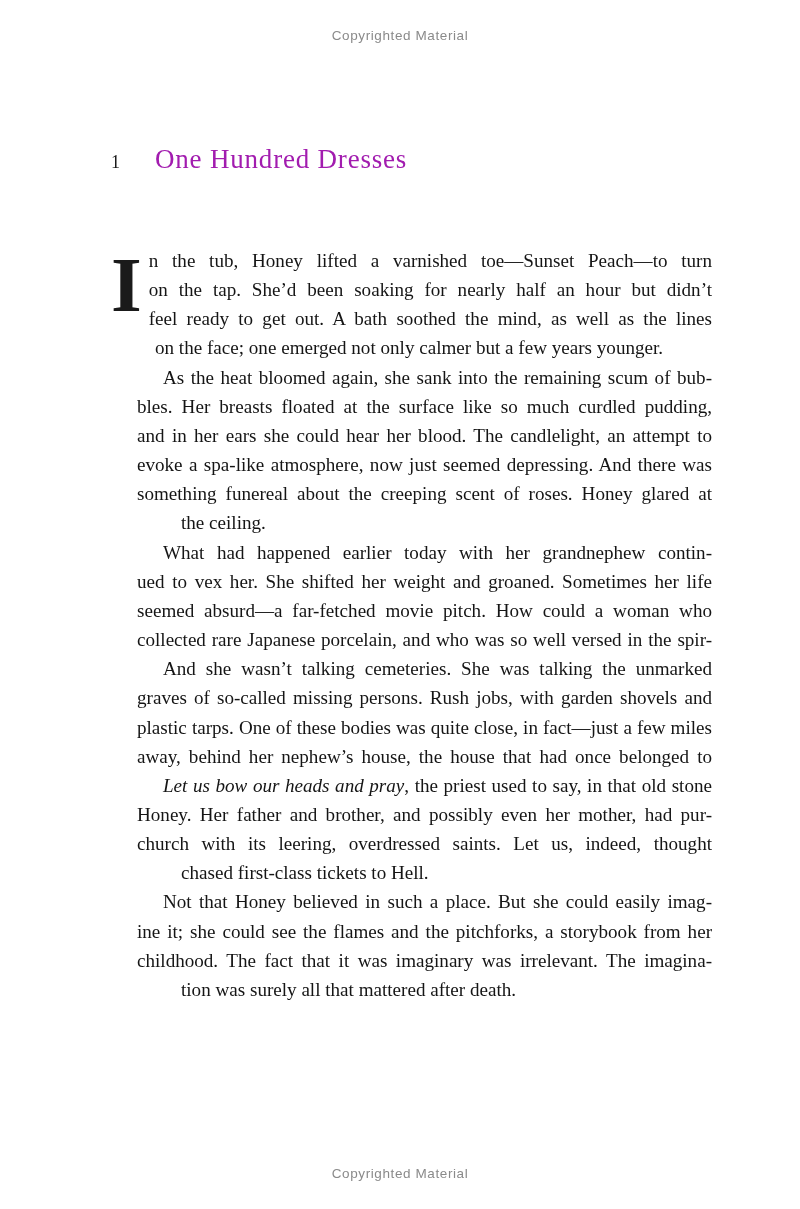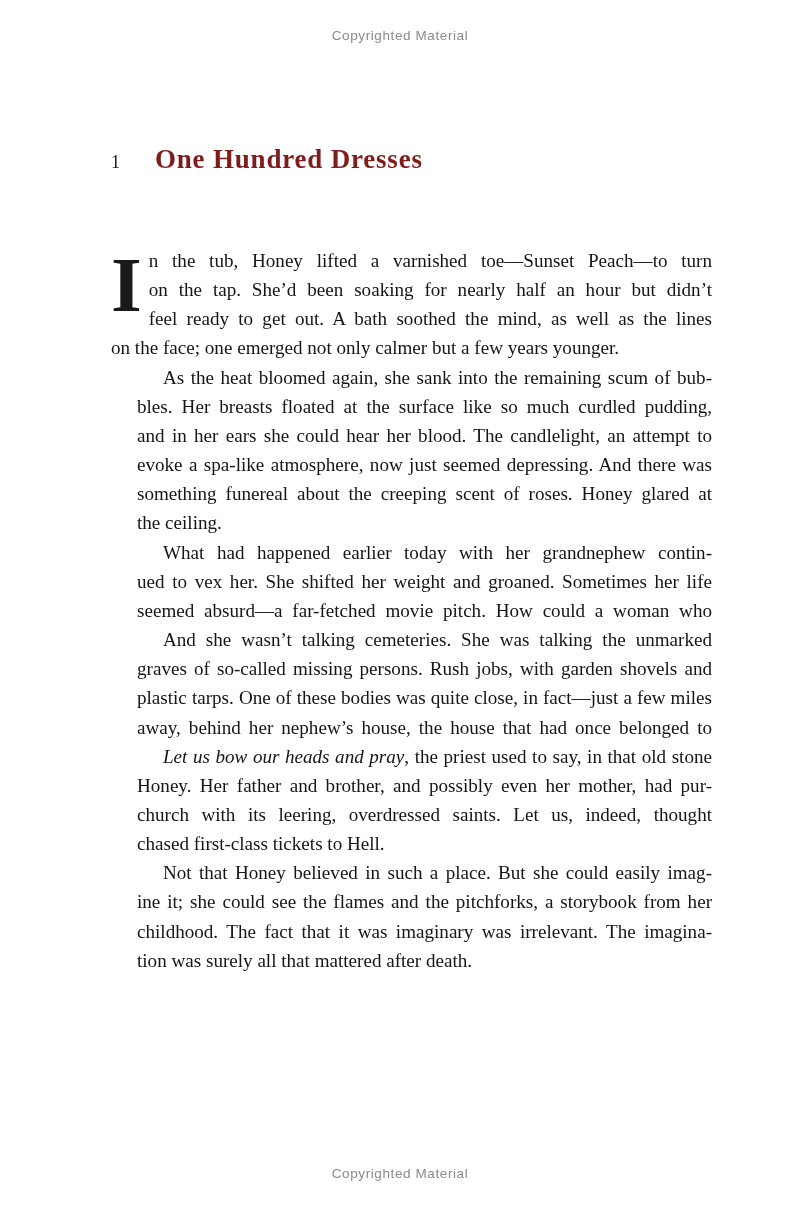--- a/index.html
+++ b/index.html
@@ -50,22 +50,22 @@
     font-size: 18px;
     font-weight: 400;
     color: #1a1a1a;
     width: 44px;
     flex: 0 0 44px;
     letter-spacing: 0.2px;
   }
   .chapter-title {
     font-family: "Liberation Serif", "DejaVu Serif", serif;
     font-size: 27px;
-    font-weight: 700;
-    color: #7f1d1d;
+    font-weight: 400;
+    color: #a21caf;
     letter-spacing: 0.8px;
   }
 
   
   .text-column {
     position: absolute;
     left: 111px;
     top: 246px;
     width: 601px;
     font-size: 19.1px;
@@ -105,20 +105,21 @@
     display: block;
     text-align: justify;
     text-align-last: justify;
     white-space: nowrap;
   }
   .line-last {
     display: block;
     text-align: left;
     text-align-last: left;
     white-space: nowrap;
+    margin-left: 44px;
   }
   .indent-first { padding-left: 26px; }
 </style>
 </head>
 <body>
 
 <div class="page">
 
   <div class="running-mark running-head">Copyrighted Material</div>
 
@@ -143,20 +144,21 @@
         <span class="line">and in her ears she could hear her blood. The candlelight, an attempt to</span>
         <span class="line">evoke a spa-like atmosphere, now just seemed depressing. And there was</span>
         <span class="line">something funereal about the creeping scent of roses. Honey glared at</span>
         <span class="line-last">the ceiling.</span>
       </p>
 
     <p class="para">
         <span class="line indent-first">What had happened earlier today with her grandnephew contin-</span>
         <span class="line">ued to vex her. She shifted her weight and groaned. Sometimes her life</span>
         <span class="line">seemed absurd—a far-fetched movie pitch. How could a woman who</span>
+        <span class="line">collected rare Japanese porcelain, and who was so well versed in the spir-</span>
       </p>
 
     <p class="para">
         <span class="line indent-first">And she wasn’t talking cemeteries. She was talking the unmarked</span>
         <span class="line">graves of so-called missing persons. Rush jobs, with garden shovels and</span>
         <span class="line">plastic tarps. One of these bodies was quite close, in fact—just a few miles</span>
         <span class="line">away, behind her nephew’s house, the house that had once belonged to</span>
       </p>
 
     <p class="para">

